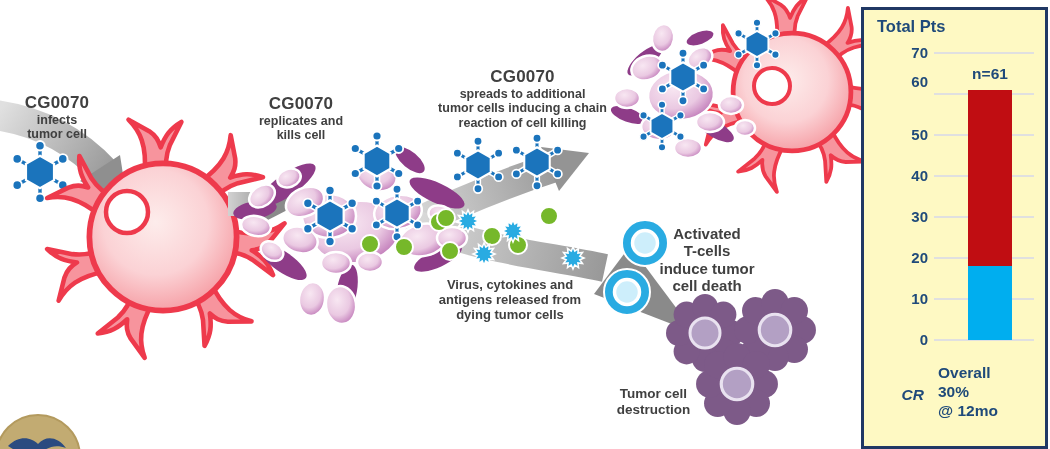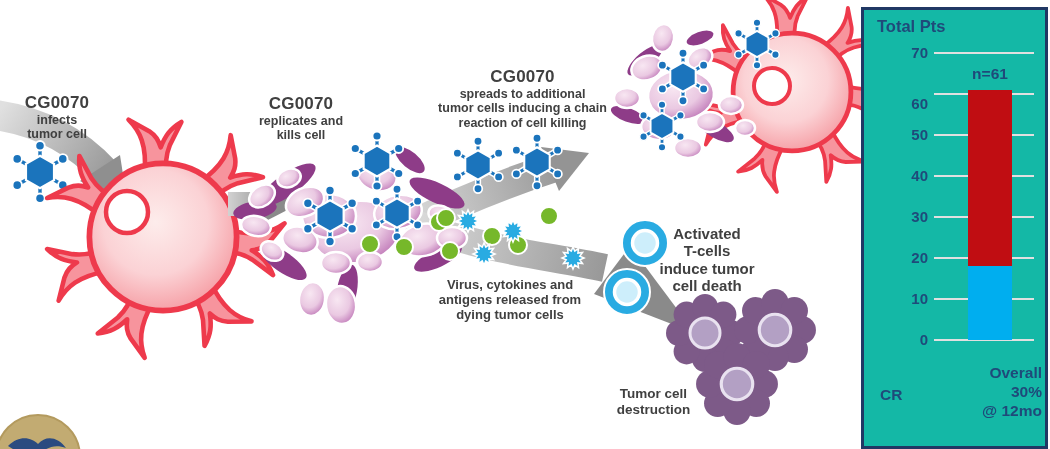--- a/index.html
+++ b/index.html
@@ -2,28 +2,28 @@
 <html><head>
 <meta charset="utf-8">
 <style>
   html,body{margin:0;padding:0;background:#fff;}
   .stage{position:relative;width:1050px;height:449px;background:#ffffff;overflow:hidden;
          font-family:"Liberation Sans", sans-serif;}
   .art{position:absolute;left:0;top:0;}
   .lbl{position:absolute;color:#404040;text-align:center;font-weight:600;line-height:1.16;font-size:12.5px;}
   .lbl .t{font-size:17px;font-weight:800;letter-spacing:.2px;}
   
-  .panel{position:absolute;left:861px;top:7px;width:181px;height:436px;border:3px solid #203864;background:#14b8a6;}
+  .panel{position:absolute;left:861px;top:7px;width:181px;height:436px;border:3px solid #203864;background:#fef9c3;}
   .panel .title{position:absolute;left:13px;top:7px;font-size:16.5px;font-weight:700;color:#1f4a7a;}
   .ytick{position:absolute;left:6px;width:58px;text-align:right;font-size:15px;font-weight:600;color:#1f4a7a;}
   .gridline{position:absolute;left:70px;width:100px;height:2px;background:#e0e0e0;}
   .seg{position:absolute;left:104px;width:44px;}
   .nlabel{position:absolute;left:92px;top:55px;width:68px;text-align:center;font-size:15.5px;font-weight:700;color:#1f4a7a;}
-  .rowlabel{position:absolute;left:16px;top:376px;width:44px;text-align:left;font-size:15.5px;font-weight:600;color:#1f4a7a;}
-  .catblock{position:absolute;left:74px;top:354px;width:104px;text-align:right;font-size:15.5px;font-weight:600;color:#1f4a7a;line-height:1.22;}
+  .rowlabel{position:absolute;left:16px;top:376px;width:44px;text-align:right;font-size:15.5px;font-weight:600;color:#1f4a7a;font-style:italic;}
+  .catblock{position:absolute;left:74px;top:354px;width:104px;text-align:left;font-size:15.5px;font-weight:600;color:#1f4a7a;line-height:1.22;}
 </style>
 </head>
 <body>
 
 <div class="stage">
 
   <svg class="art" width="862" height="449" viewBox="0 0 862 449">
     <defs>
       <radialGradient id="redg" cx="45%" cy="40%" r="65%">
         <stop offset="0%" stop-color="#fdeceb"></stop>
@@ -284,21 +284,21 @@
     <div>Tumor cell</div>
     <div>destruction</div>
   </div>
 
   <div class="panel">
     <div class="title">Total Pts</div>
     <div id="chart-plot">
         <div class="gridline" style="top: 42px;"></div>
         <div class="ytick" style="top: 34px;">70</div>
         <div class="gridline" style="top: 83px;"></div>
-        <div class="ytick" style="top: 85px;">60</div>
+        <div class="ytick" style="top: 63px;">60</div>
         <div class="gridline" style="top: 124px;"></div>
         <div class="ytick" style="top: 116px;">50</div>
         <div class="gridline" style="top: 165px;"></div>
         <div class="ytick" style="top: 157px;">40</div>
         <div class="gridline" style="top: 206px;"></div>
         <div class="ytick" style="top: 198px;">30</div>
         <div class="gridline" style="top: 247px;"></div>
         <div class="ytick" style="top: 239px; text-align: right;">20</div>
         <div class="gridline" style="top: 288px;"></div>
         <div class="ytick" style="top: 280px;">10</div>

